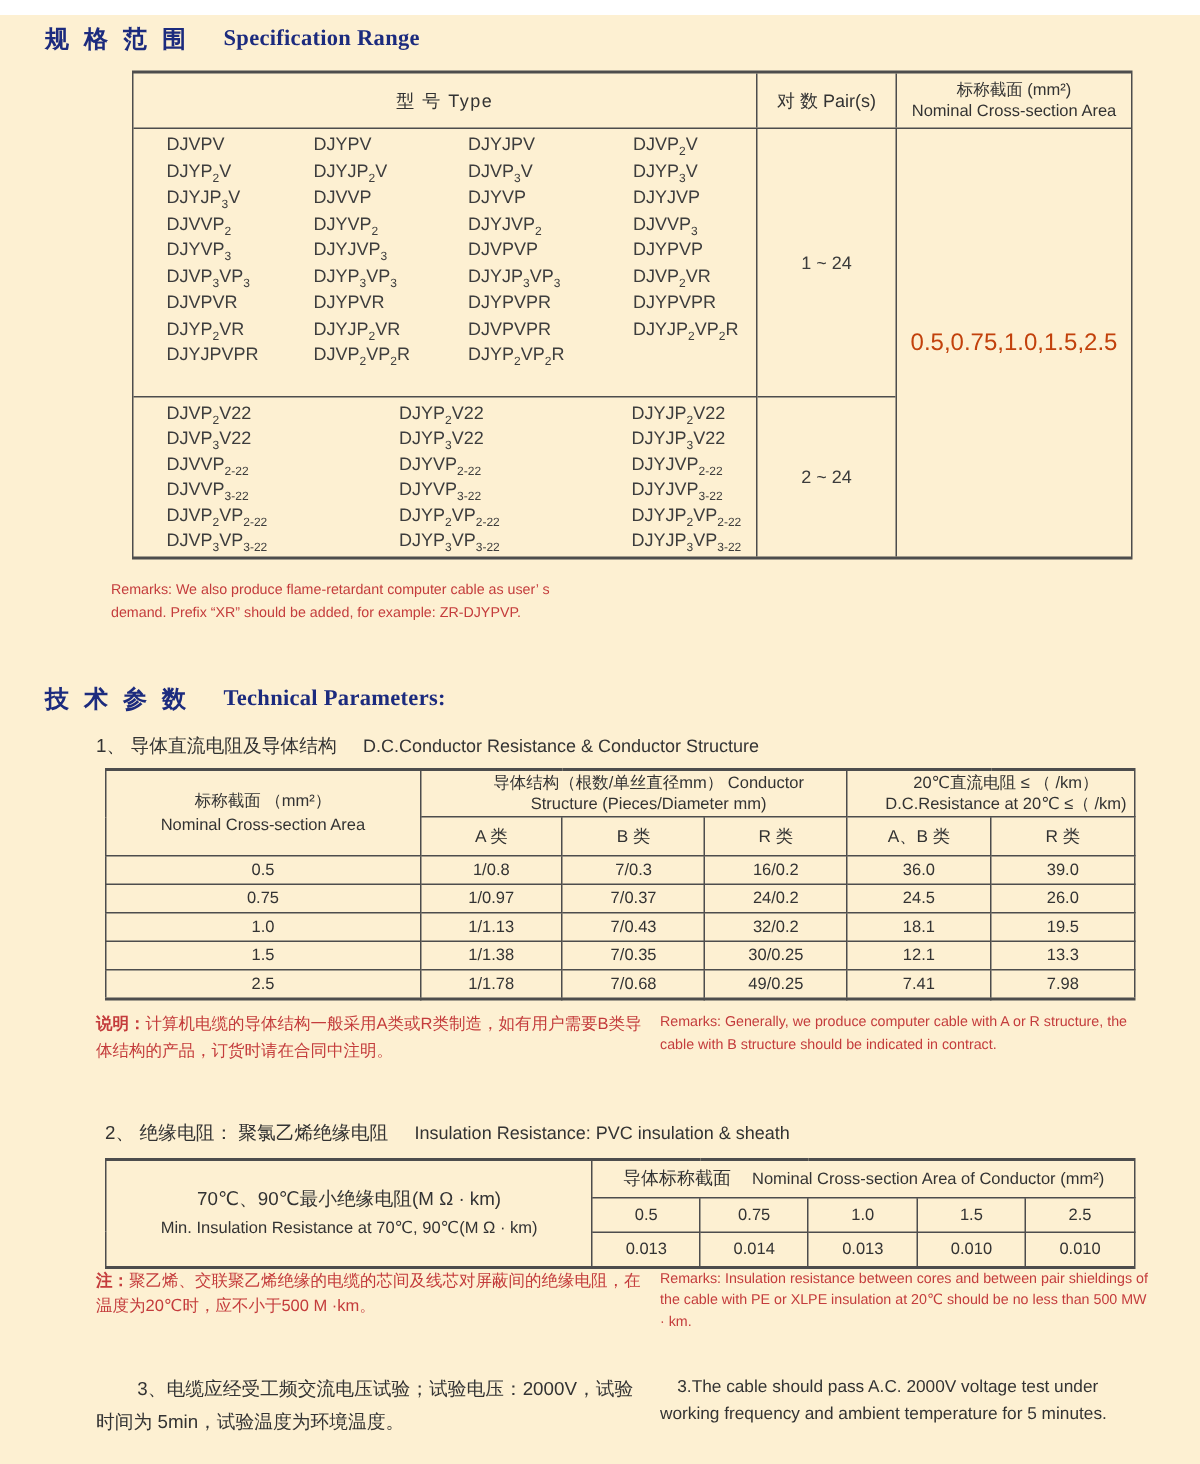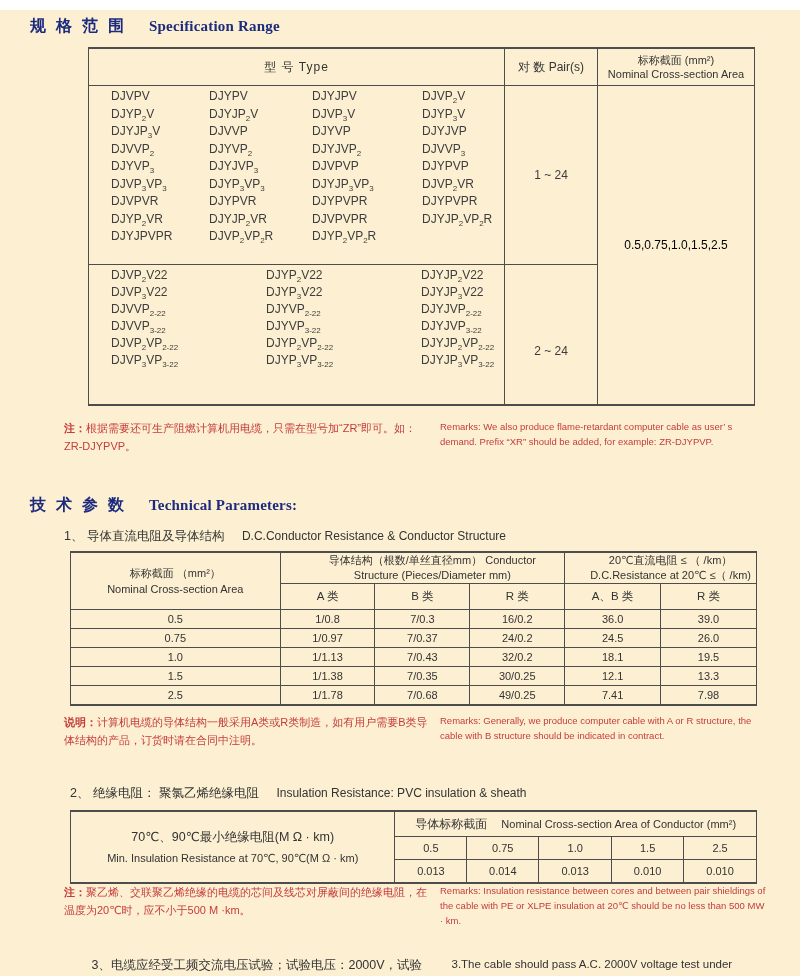--- a/index.html
+++ b/index.html
@@ -24,22 +24,22 @@
     border-top:2px solid #4d4d4d;border-bottom:2px solid #4d4d4d;
     border-left:1px solid #4d4d4d;border-right:1px solid #4d4d4d;
   }
   .spec-header{display:flex;height:36px;border-bottom:1px solid #4d4d4d;}
   .spec-header .hc{display:flex;align-items:center;justify-content:center;box-sizing:border-box;font-size:12px;color:#333;}
   .hc.type-h{width:416px;border-right:1px solid #4d4d4d;letter-spacing:1px;}
   .hc.pairs-h{width:93px;border-right:1px solid #4d4d4d;text-align:right;}
   .hc.area-h{flex:1;flex-direction:column;line-height:1.3;font-size:11px;text-align:center;}
   .spec-body{display:flex;}
   .type-col{width:416px;border-right:1px solid #4d4d4d;box-sizing:border-box;}
-  .pairs-col{width:93px;border-right:1px solid #4d4d4d;box-sizing:border-box;display:flex;flex-direction:column;gap:33px;}
-  .area-col{flex:1;display:flex;align-items:center;justify-content:center;font-size:12px;color:#000000;}
+  .pairs-col{width:93px;border-right:1px solid #4d4d4d;box-sizing:border-box;display:flex;flex-direction:column;}
+  .area-col{flex:1;display:flex;align-items:center;justify-content:center;font-size:16px;color:#c2410c;}
   .group{padding:3px 0 0 22px;box-sizing:border-box;}
   .g1{height:179px;border-bottom:1px solid #4d4d4d;}
   .g2{height:106px;}
   .mrow{display:grid;}
   .g1 .mrow{grid-template-columns:98px 103px 110px 83px;height:17.5px;}
   .g2 .mrow{grid-template-columns:155px 155px 84px;height:17px;}
   .model{font-size:12px;color:#3d3d3d;white-space:nowrap;}
   .model sub{font-size:8px;line-height:0;}
   .p1{height:179px;display:flex;align-items:center;justify-content:center;font-size:12px;box-sizing:border-box;border-bottom:1px solid #4d4d4d;}
   .p2{height:106px;display:flex;align-items:center;justify-content:center;font-size:12px;}
@@ -193,21 +193,20 @@
     </div>
     <div class="pairs-col">
       <div class="p1">1 ~ 24</div>
       <div class="p2">2 ~ 24</div>
     </div>
     <div class="area-col">0.5,0.75,1.0,1.5,2.5</div>
   </div>
 </div>
 
 <div class="note note1">
-  <div class="nz"><b>注：</b><span>根据需要还可生产阻燃计算机用电缆，只需在型号加“ZR”即可。如：ZR-DJYPVP。</span></div>
   <div class="ne">Remarks: We also produce flame-retardant computer cable as user’ s demand. Prefix “XR” should be added, for example: ZR-DJYPVP.</div>
 </div>
 
 <div class="sec-title" style="margin-top:40px;">
   <span class="zh">技 术 参 数</span>
   <span class="en">Technical Parameters:</span>
 </div>
 
 <div class="item-line">
   <span>1、 导体直流电阻及导体结构</span>

